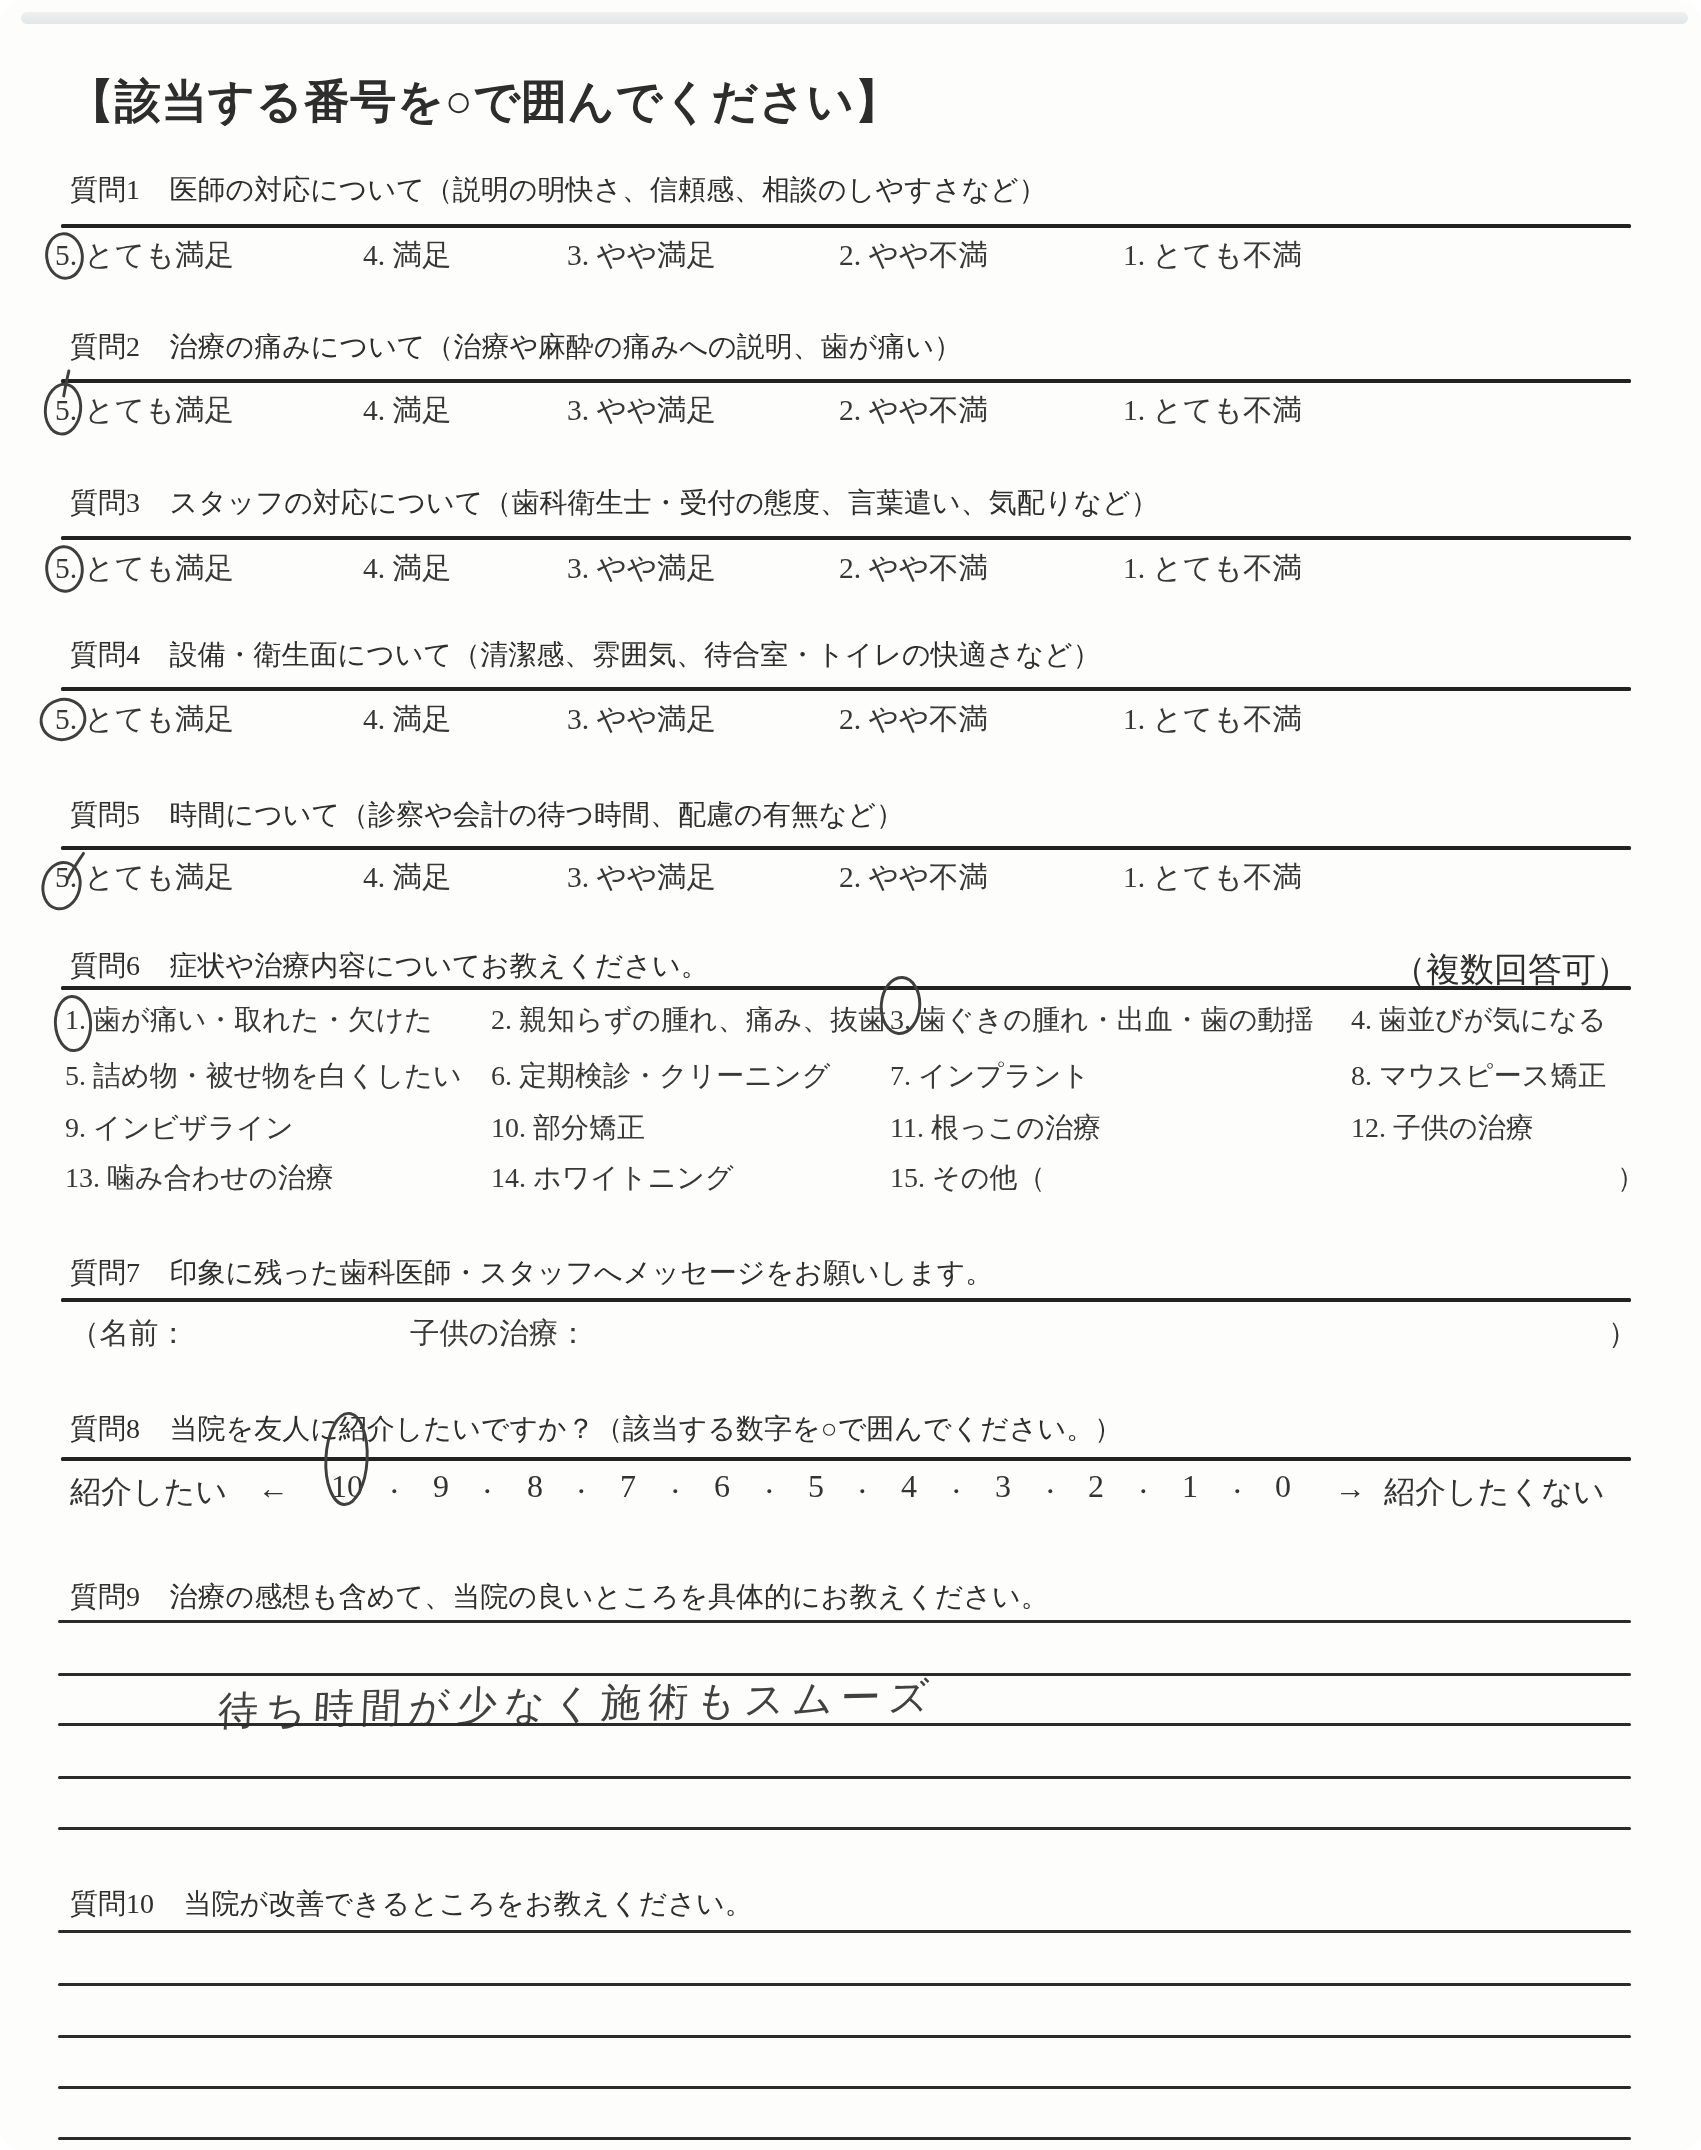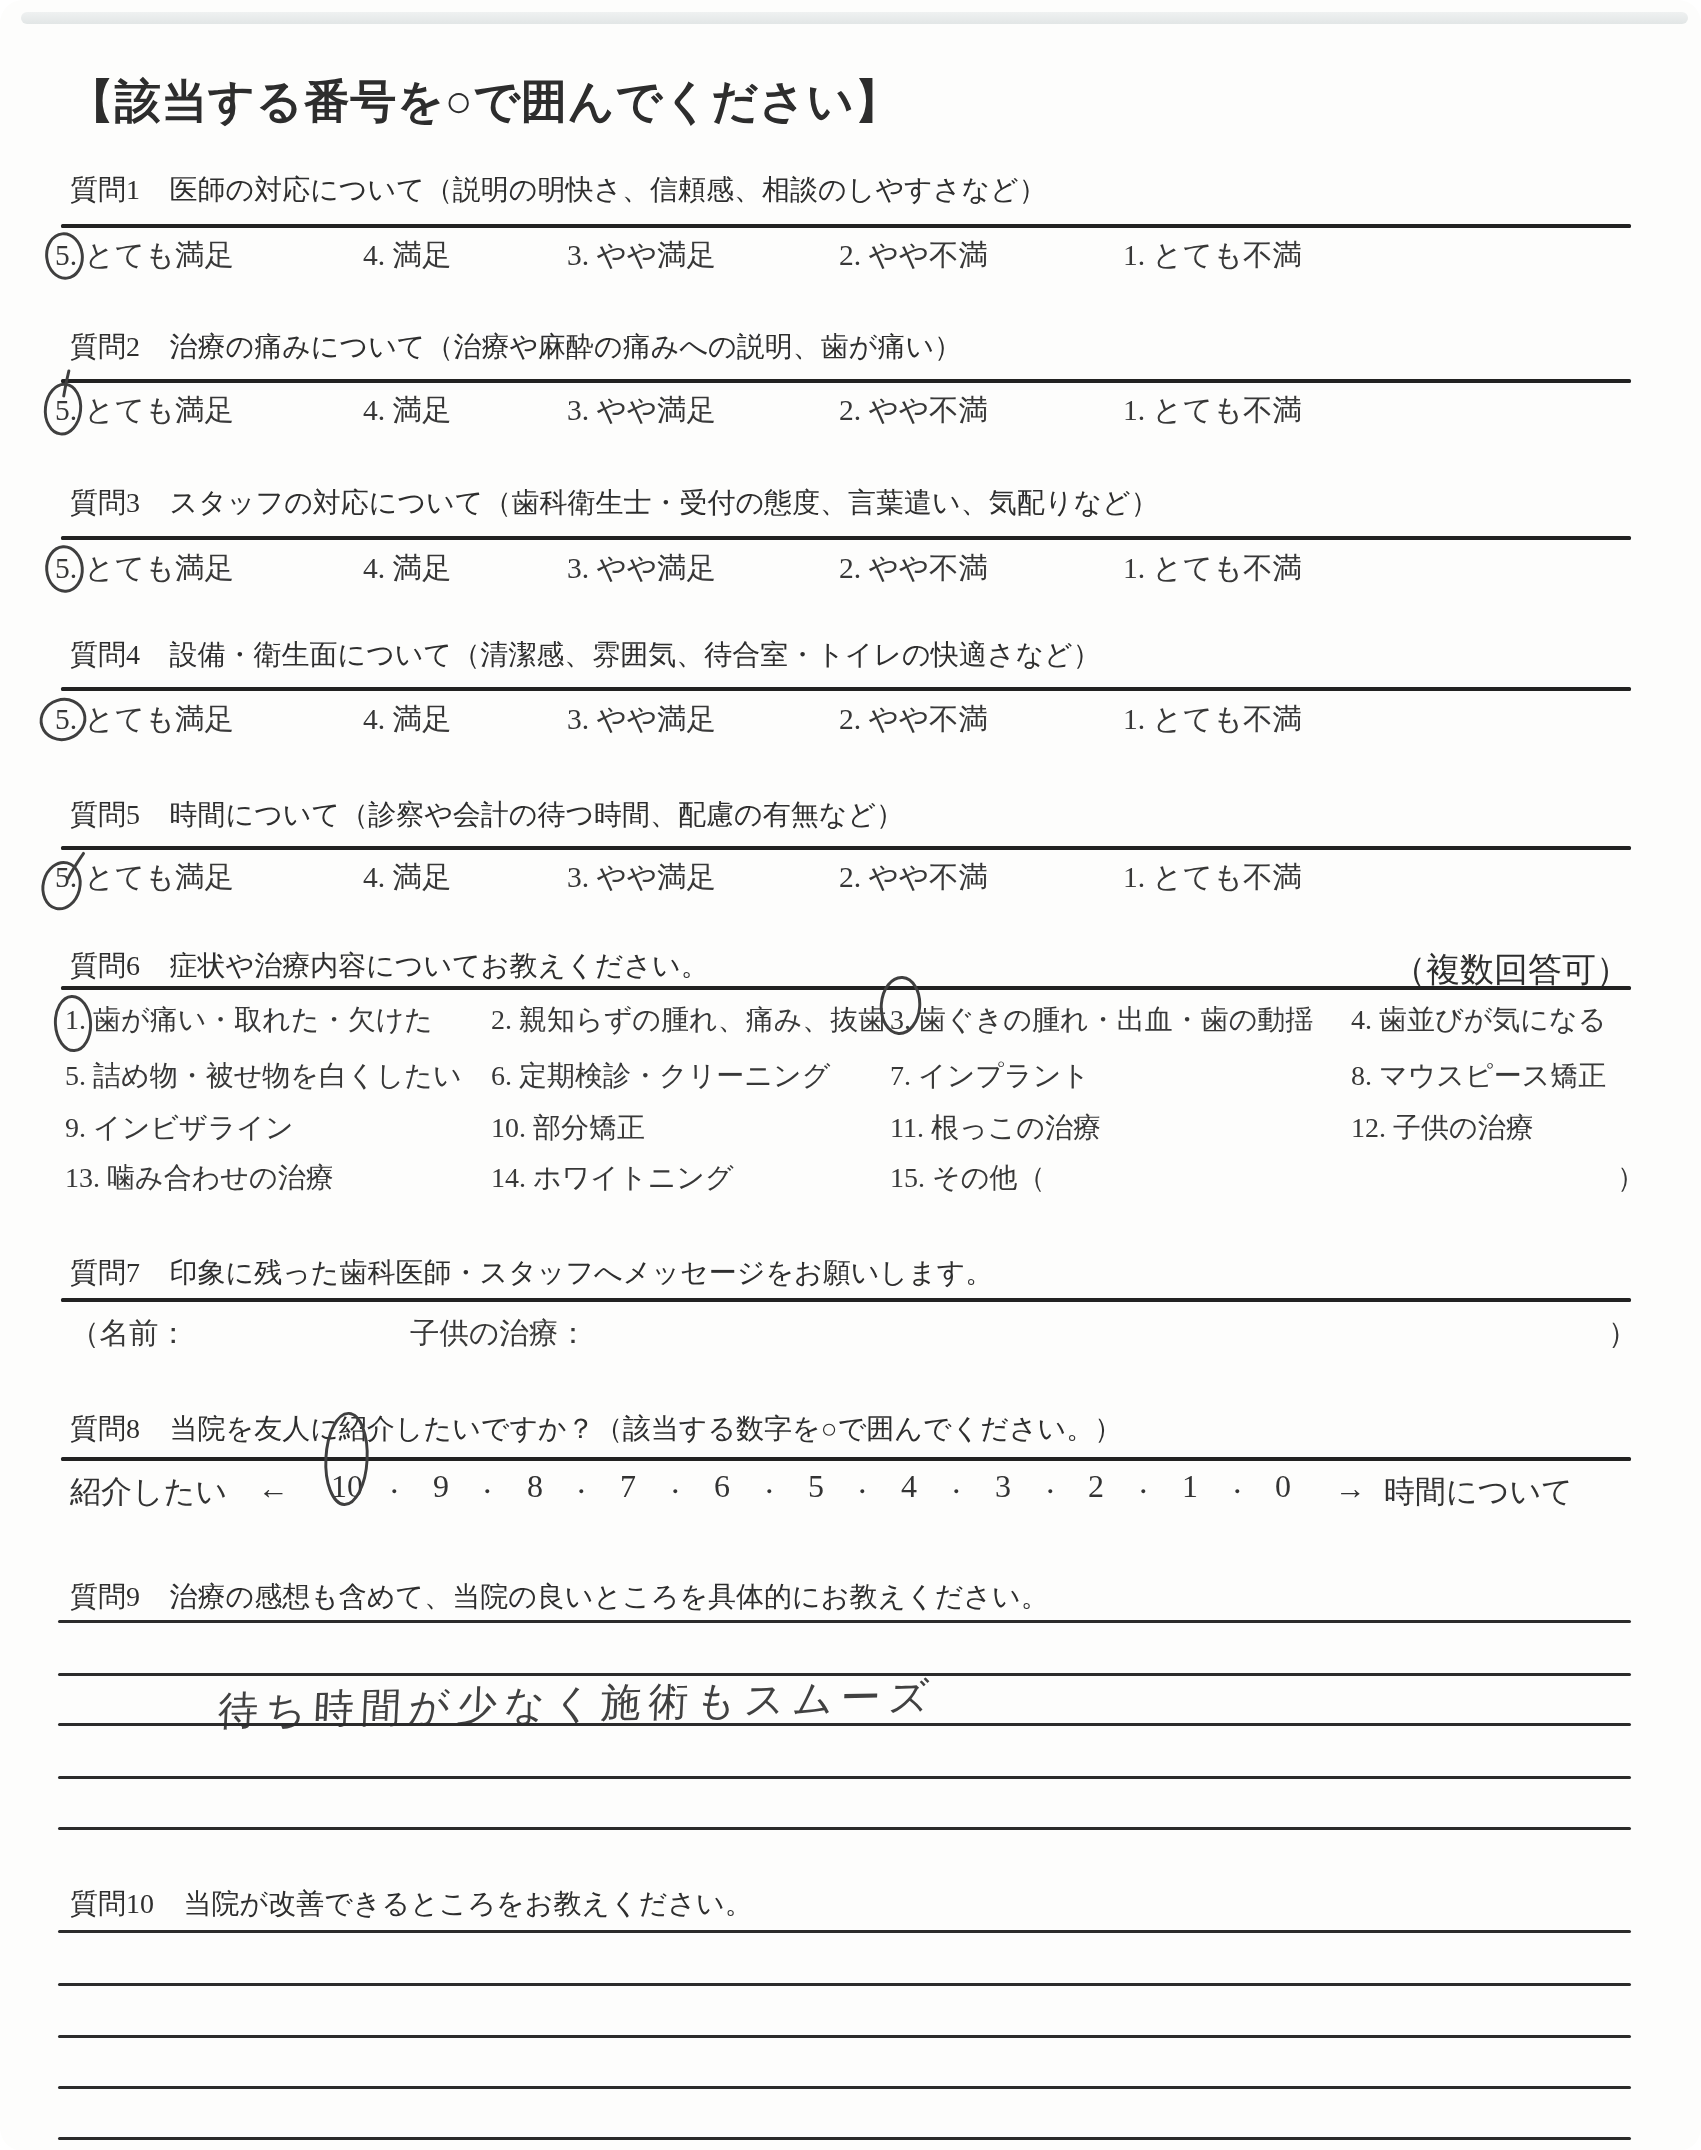--- a/index.html
+++ b/index.html
@@ -170,21 +170,21 @@
     <span class="tok dot" style="left:956px">・</span>
     <span class="tok" style="left:1003px">3</span>
     <span class="tok dot" style="left:1050px">・</span>
     <span class="tok" style="left:1096px">2</span>
     <span class="tok dot" style="left:1143px">・</span>
     <span class="tok" style="left:1190px">1</span>
     <span class="tok dot" style="left:1237px">・</span>
     <span class="tok" style="left:1283px">0</span>
 
     <div class="slabel" style="top:1471px;left:1335px">→</div>
-    <div class="slabel" style="top:1471px;left:1384px">時間について</div>
+    <div class="slabel" style="top:1471px;left:1384px">紹介したくない</div>
   </section>
 
   <section>
     <div class="qheader" style="top:1578px"><span class="qlabel">質問9</span><span>治療の感想も含めて、当院の良いところを具体的にお教えください。</span></div>
     <div class="line" style="top:1620px"></div>
     <div class="line" style="top:1673px"></div>
     <div class="hand">待ち時間が少なく施術もスムーズ</div>
     <div class="line" style="top:1723px"></div>
     <div class="line" style="top:1776px"></div>
     <div class="line" style="top:1827px"></div>

